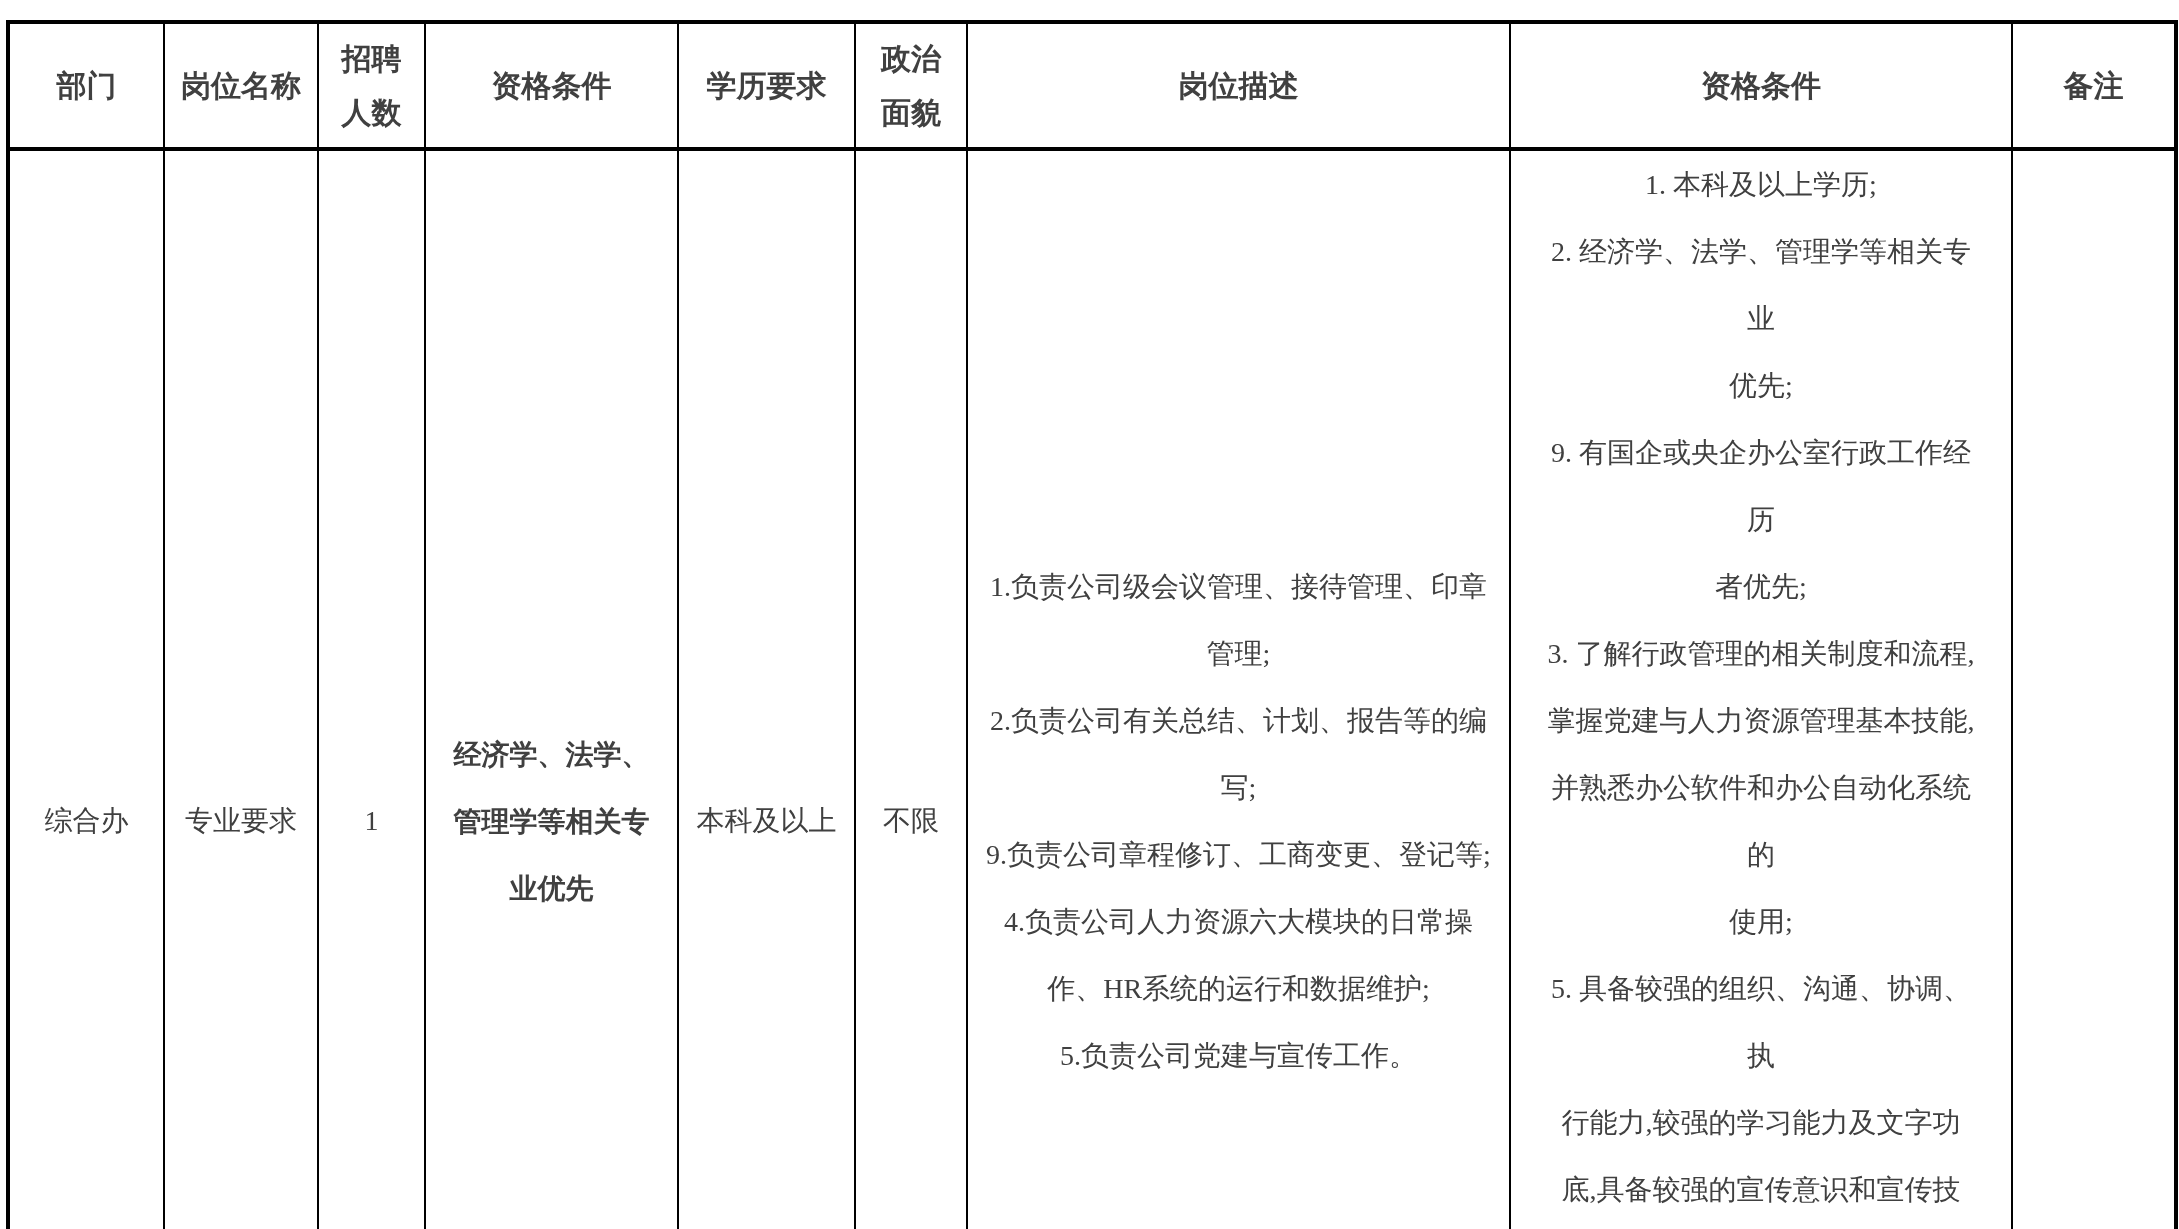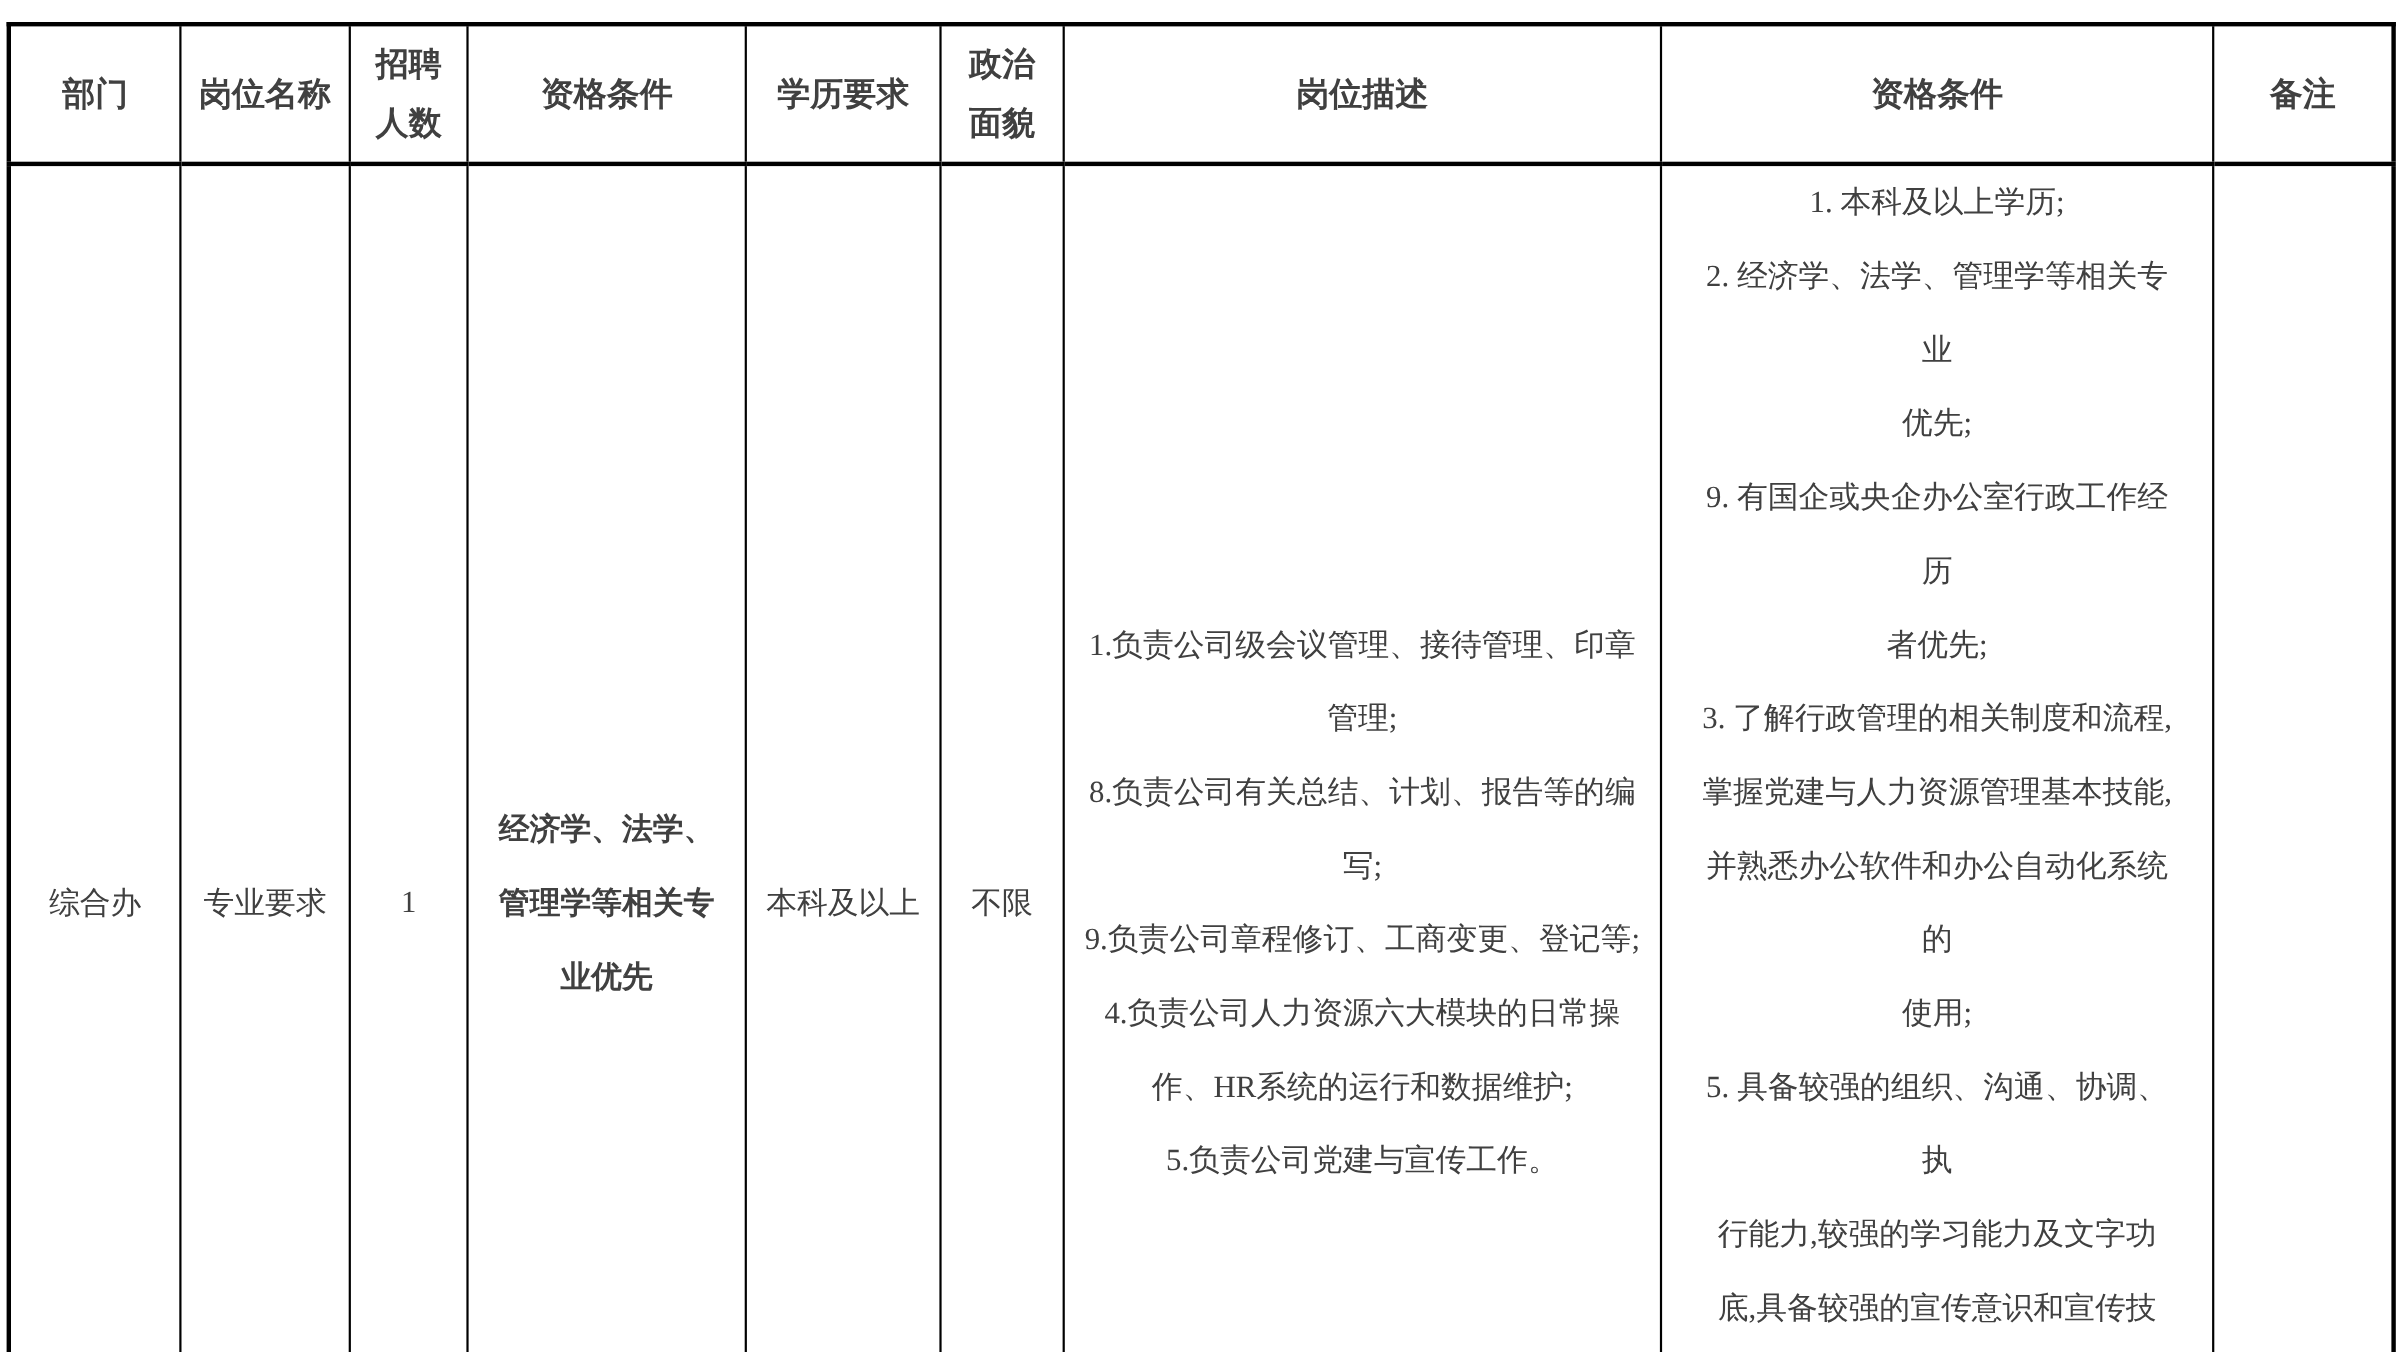--- a/index.html
+++ b/index.html
@@ -91,21 +91,21 @@
         <td>1</td>
         <td class="multiline">经济学、法学、
 管理学等相关专
 业优先</td>
         <td>本科及以上</td>
         <td>不限</td>
         <td class="desc-cell">
           <div class="para-list">
               <p>1.负责公司级会议管理、接待管理、印章
 管理;</p>
-              <p>8.负责公司有关总结、计划、报告等的编
+              <p>2.负责公司有关总结、计划、报告等的编
 写;</p>
               <p>9.负责公司章程修订、工商变更、登记等;</p>
               <p>4.负责公司人力资源六大模块的日常操
 作、HR系统的运行和数据维护;</p>
               <p>5.负责公司党建与宣传工作。</p>
             </div>
         </td>
         <td class="qual-cell">
           <div class="para-list">
               <p>1. 本科及以上学历;</p>

